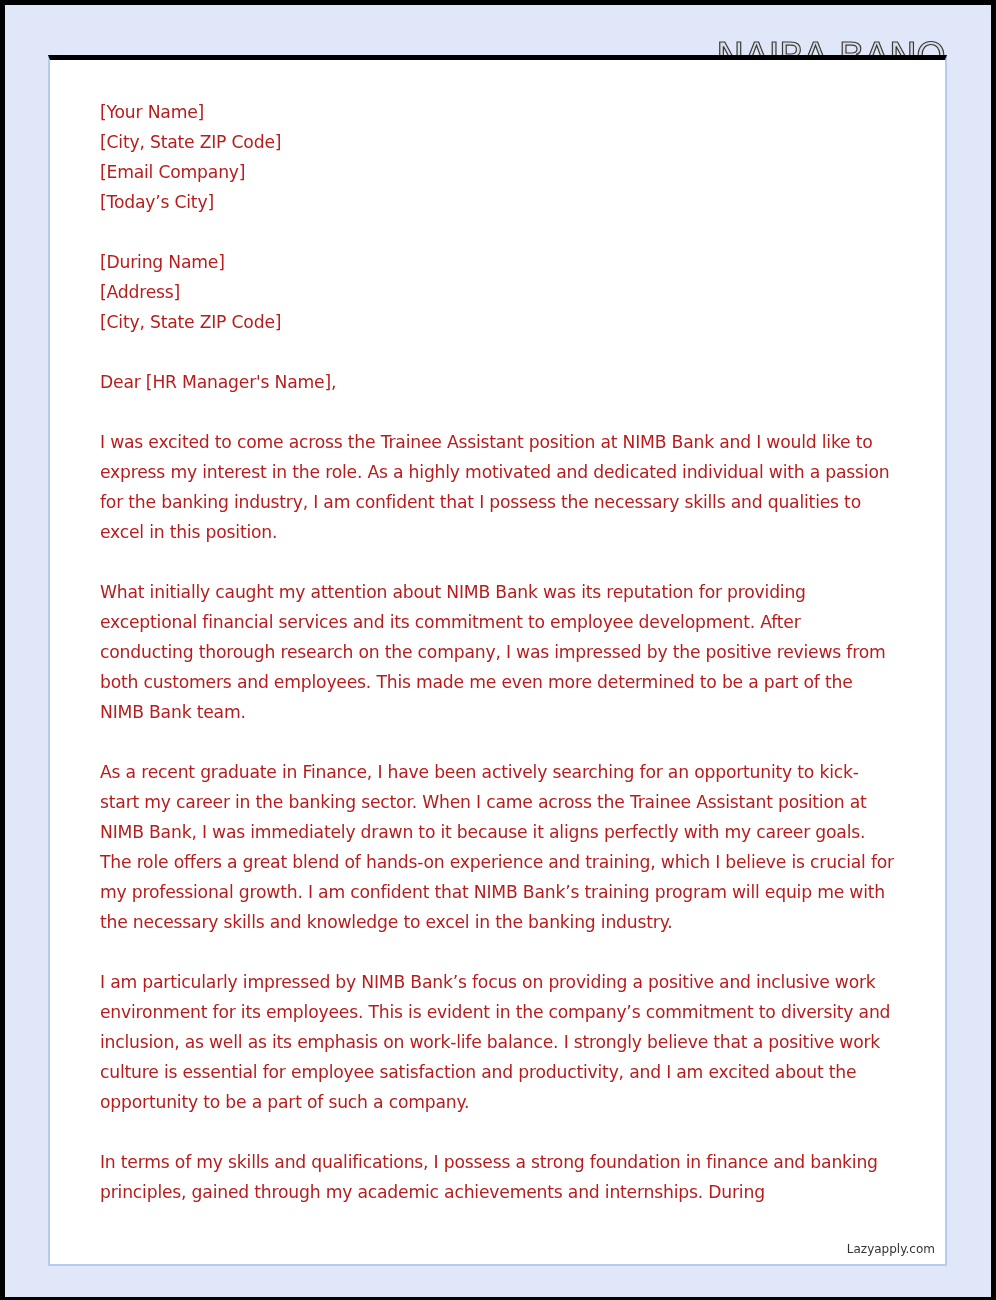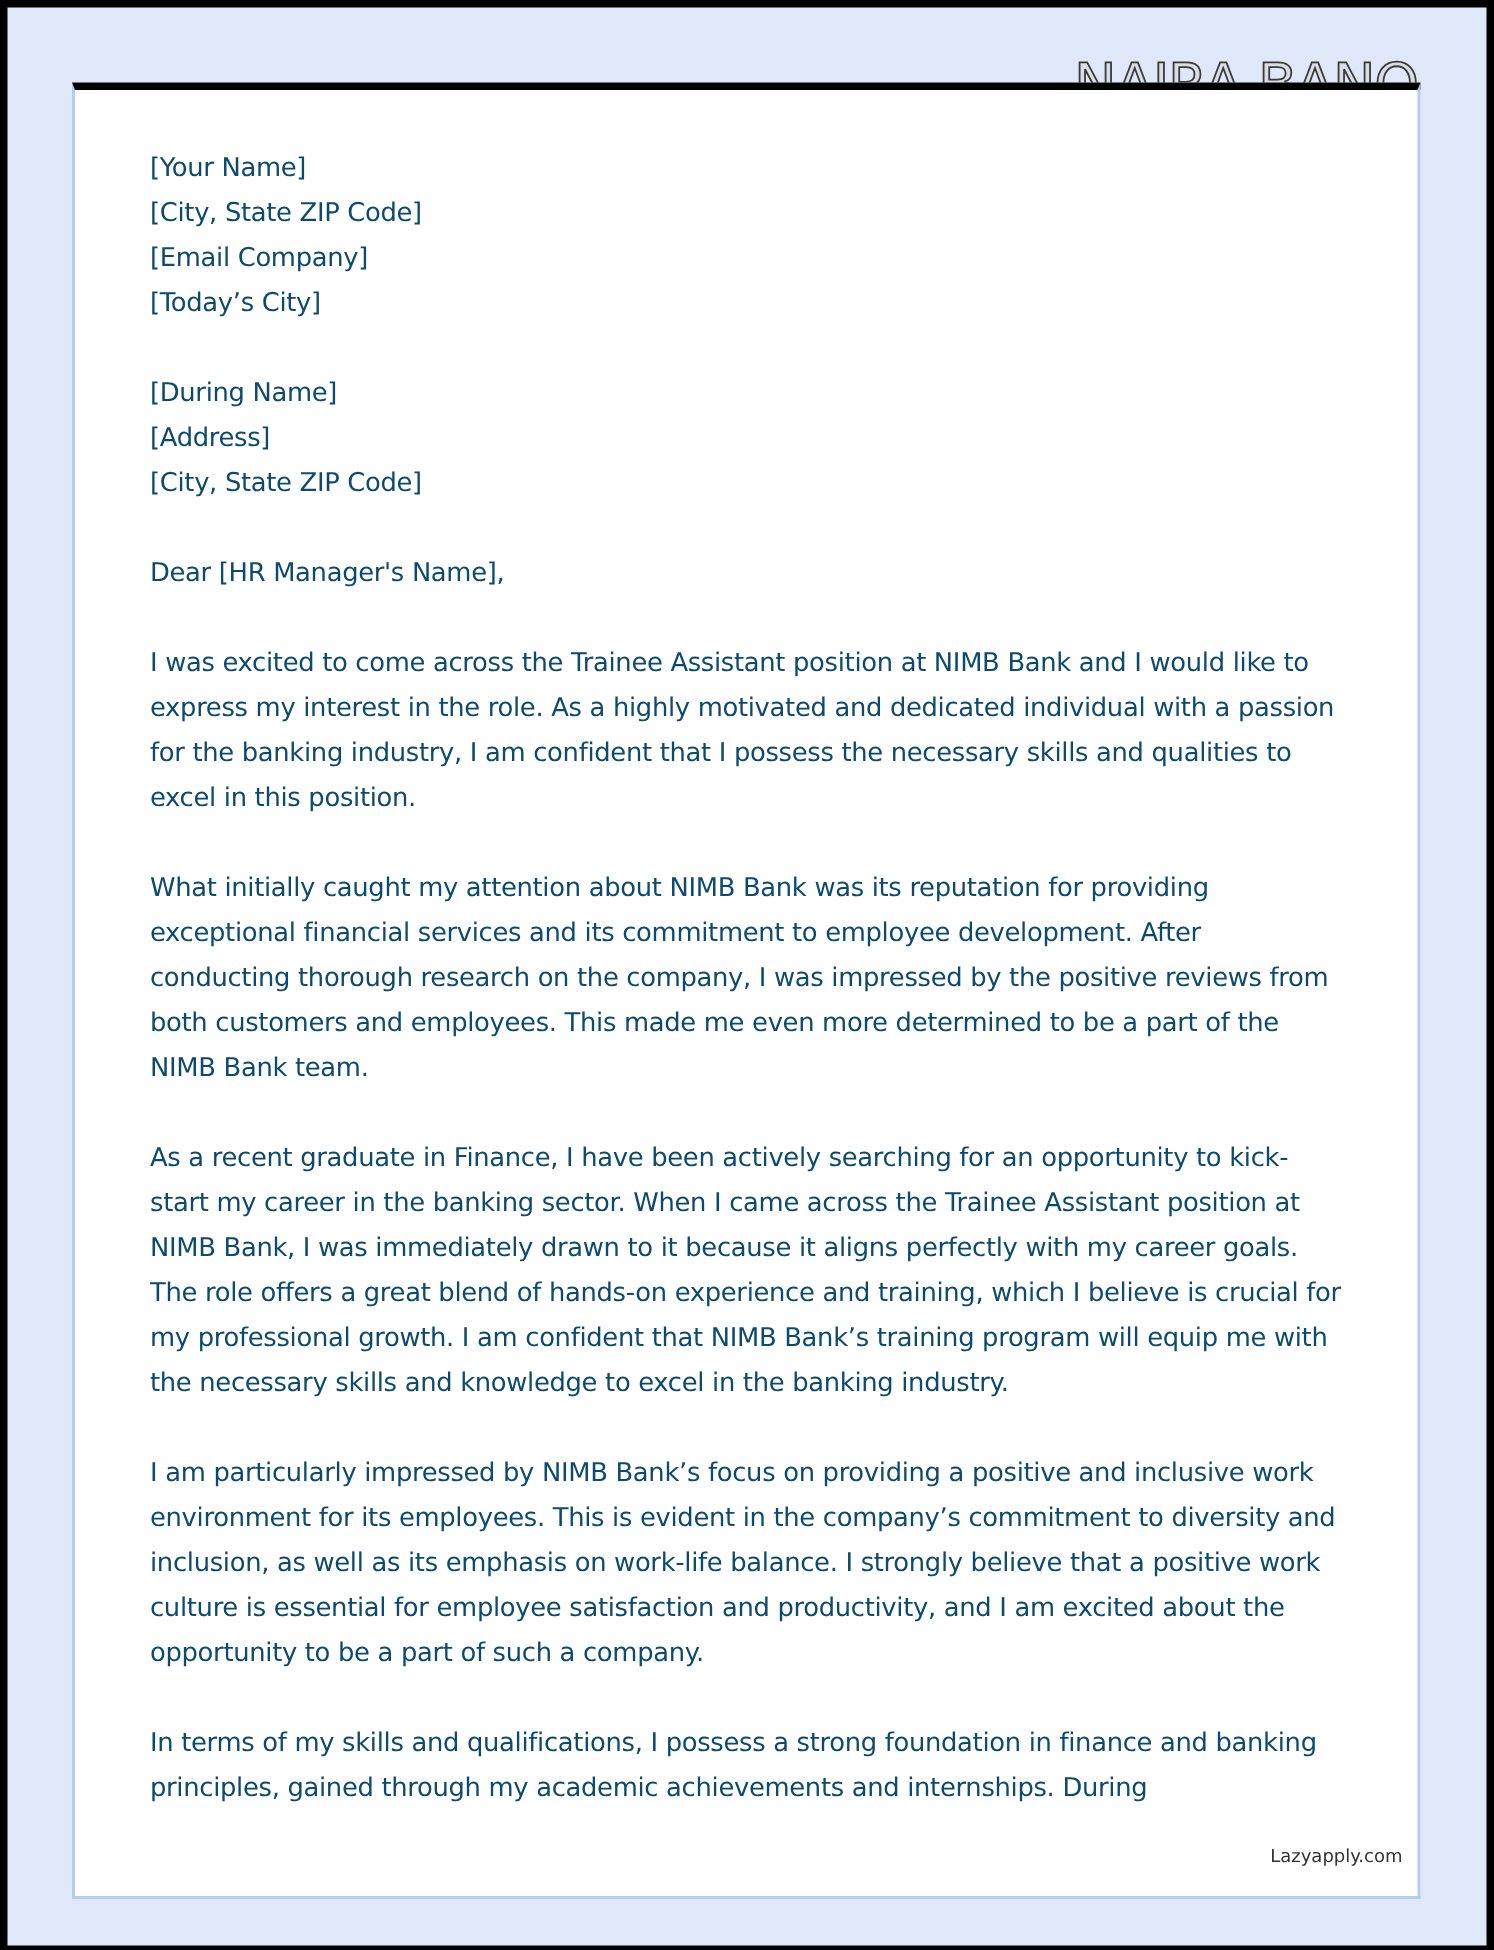--- a/index.html
+++ b/index.html
@@ -23,27 +23,27 @@
   }
   .paper {
     position: absolute; left: 43px; top: 50px; width: 895px; height: 1204px;
     background: #ffffff;
     border-top: 5px solid #000000;
     border-left: 2px solid #b5ccf2;
     border-right: 2px solid #b5ccf2;
     border-bottom: 2px solid #b5ccf2;
   }
   .watermark {
-    position: absolute; right: 10px; bottom: 20px;
+    position: absolute; right: 10px; bottom: 8px;
     font-family: "DejaVu Sans", sans-serif; font-size: 12px; color: #333333;
   }
   .letter {
     position: absolute; left: 95px; top: 92px; width: 795px;
     font-family: "DejaVu Sans", sans-serif;
-    font-size: 17.2px; line-height: 30px; color: #0c4a6e;
+    font-size: 17.2px; line-height: 30px; color: #b91c1c;
     letter-spacing: -0.2px;
   }
   .letter .line { display: block; height: 30px; white-space: nowrap; }
   .letter .gap { height: 30px; }
   .letter p { margin: 0 0 30px 0; }
 </style>
 </head>
 <body>
 
 <div class="frame">

